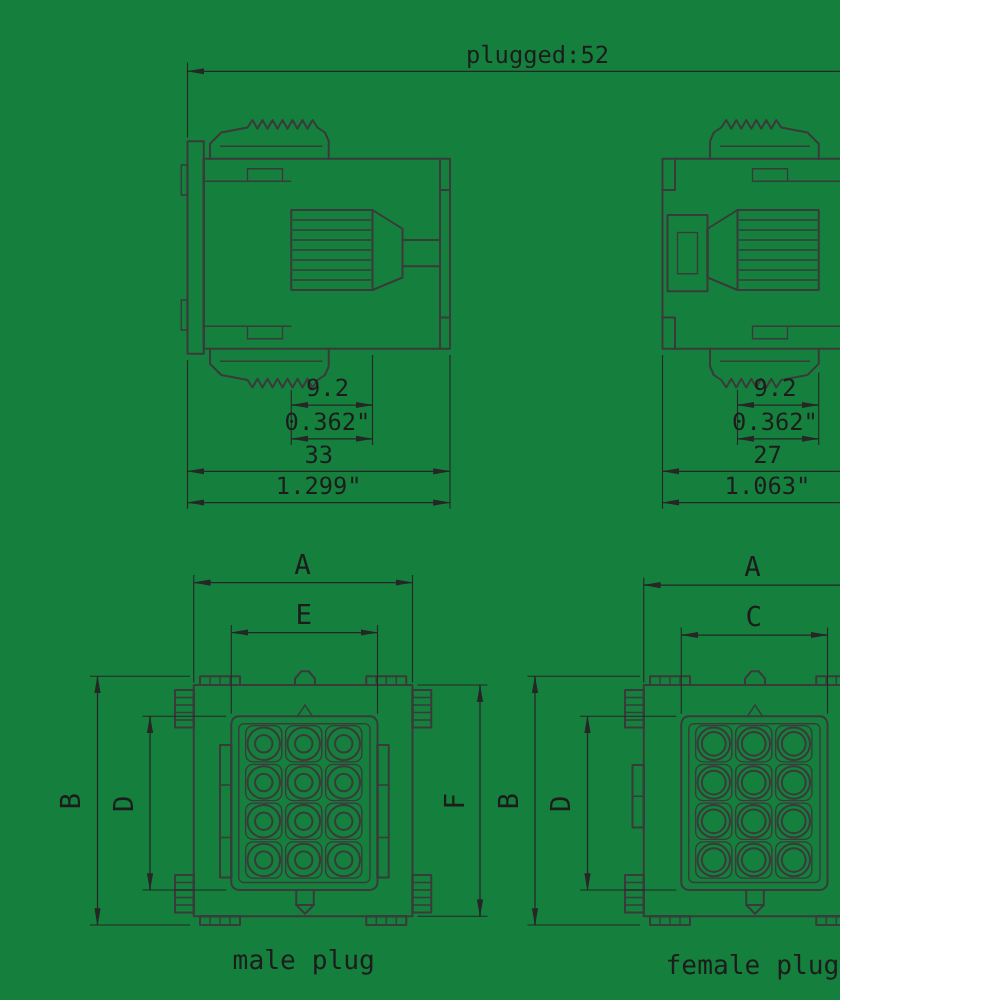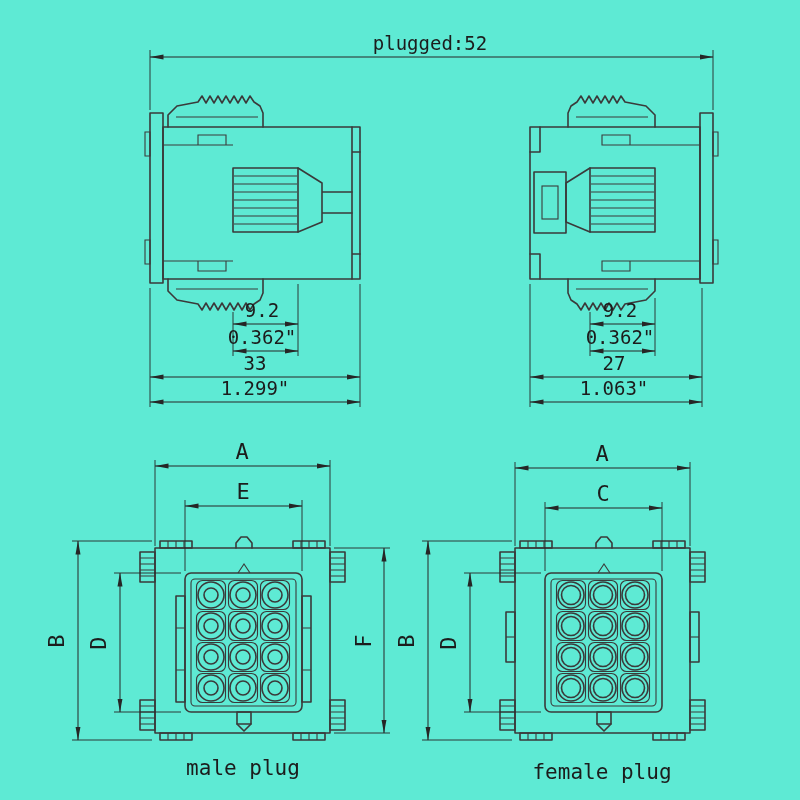--- a/index.html
+++ b/index.html
@@ -1,16 +1,16 @@
 <!DOCTYPE html>
 <html><head>
 <meta charset="utf-8">
 <style>
   html,body{margin:0;padding:0;background:#ffffff;}
-  .page{width:800px;height:800px;background:#5eead4;position:relative;overflow:hidden;text-align:right;}
+  .page{width:672px;height:800px;background:#15803d;position:relative;overflow:hidden;text-align:right;}
   svg{display:block;}
   .ol{stroke:#3a3a3a;stroke-width:1.6;fill:none;stroke-linejoin:round;stroke-linecap:round;}
   .thin{stroke:#3a3a3a;stroke-width:1.1;fill:none;}
   .dim{stroke:#262626;stroke-width:1;fill:none;}
   .ext{stroke:#262626;stroke-width:0.9;fill:none;}
   text{fill:#1c1c1c;stroke:none;}
   .dimtxt{font-family:"DejaVu Sans Mono",monospace;font-size:19px;text-anchor:middle;}
   .ltr{font-family:"DejaVu Sans Mono",monospace;font-size:22px;text-anchor:middle;}
   .cap{font-family:"DejaVu Sans Mono",monospace;font-size:21px;text-anchor:middle;}
 </style>

